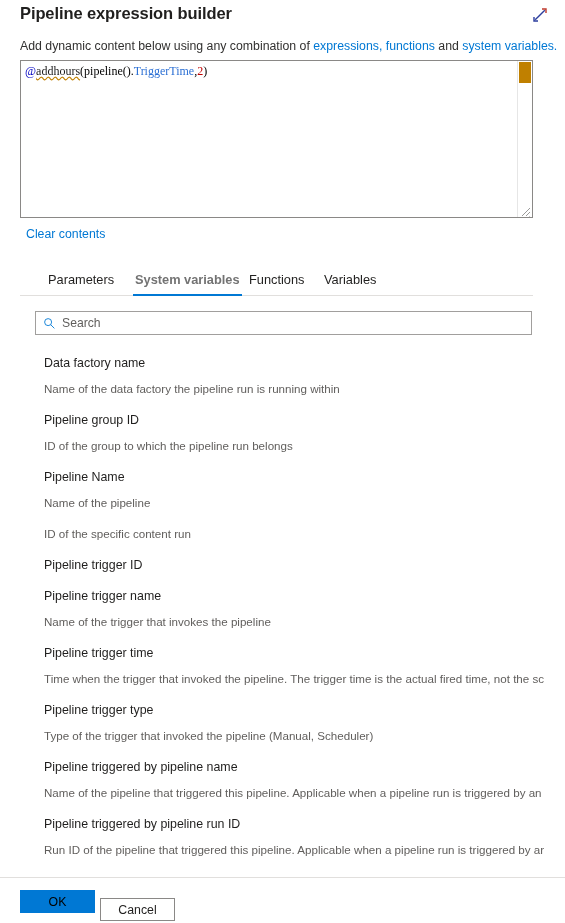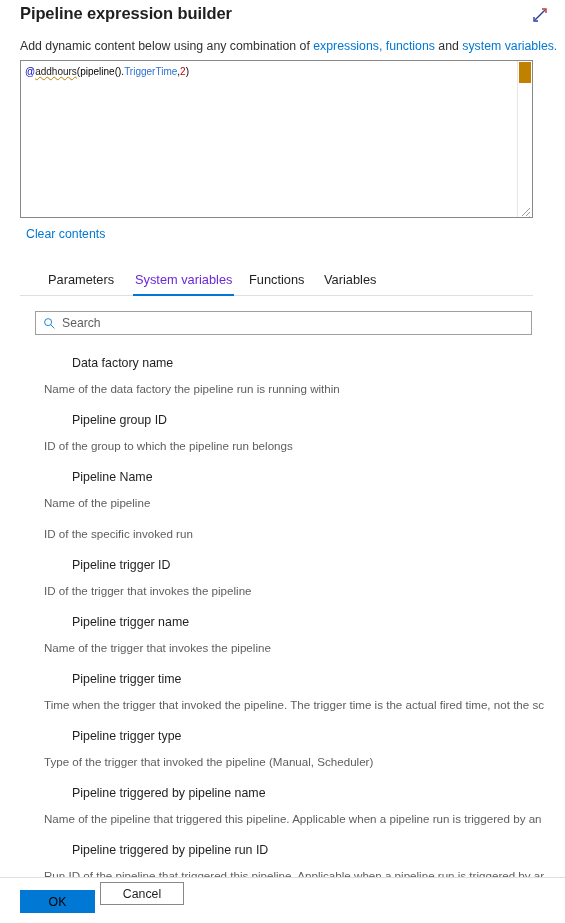--- a/index.html
+++ b/index.html
@@ -74,22 +74,22 @@
     height: 158px;
     border: 1px solid #8a8886;
     background: #ffffff;
     overflow: hidden;
   }
   #expression-code {
     position: absolute;
     left: 4px;
     top: 2px;
     right: 22px;
-    font-family: Liberation Sans, sans-serif;
-    font-size: 10px;
+    font-family: Liberation Serif, serif;
+    font-size: 12px;
     line-height: 17px;
     white-space: pre;
     color: #000000;
   }
   .tok-at      { color: #0000c0; }
   .tok-fn      { color: #1a1a1a; text-decoration: underline wavy #c08000; text-decoration-skip-ink: none; }
   .tok-punct   { color: #000000; }
   .tok-prop    { color: #2b6fd4; }
   .tok-num     { color: #c00000; }
 
@@ -143,22 +143,22 @@
     top: 0;
     height: 27px;
     font-size: 12.8px;
     color: #201f1e;
     cursor: pointer;
     padding: 0 2px;
     line-height: 22px;
     white-space: nowrap;
   }
   .tab-item.active {
-    font-weight: 400;
-    color: #6d28d9;
+    font-weight: 700;
+    color: #737373;
   }
   .tab-item.active::after {
     content: "";
     position: absolute;
     left: 0; right: 0;
     bottom: 0;
     height: 2px;
     background: #0078d4;
   }
 
@@ -203,21 +203,20 @@
     width: 500px;
   }
   .var-item {
     margin-bottom: 15px;
     cursor: pointer;
   }
   .var-name {
     font-size: 12.4px;
     color: #201f1e;
     line-height: 16px;
-    margin-left: 28px;
   }
   .var-desc {
     font-size: 11.6px;
     color: #605e5c;
     line-height: 16px;
     margin-top: 10px;
     white-space: nowrap;
     overflow: hidden;
   }
 
@@ -241,22 +240,22 @@
     color: #000000;
     border: 1px solid #0078d4;
     font-family: "Liberation Sans", sans-serif;
     font-size: 12.3px;
     cursor: pointer;
     padding: 0;
   }
   #cancel-button {
     position: absolute;
     left: 100px;
-    top: 4px;
-    width: 84px;
+    top: 20px;
+    width: 75px;
     height: 23px;
     background: #ffffff;
     color: #201f1e;
     border: 1px solid #8a8886;
     font-family: "Liberation Sans", sans-serif;
     font-size: 12.3px;
     cursor: pointer;
     padding: 0;
   }
 </style>
@@ -316,25 +315,24 @@
   </div>
   <div class="var-item">
     <div class="var-name">Pipeline group ID</div>
     <div class="var-desc">ID of the group to which the pipeline run belongs</div>
   </div>
   <div class="var-item">
     <div class="var-name">Pipeline Name</div>
     <div class="var-desc">Name of the pipeline</div>
   </div>
   <div class="var-item">
-    <div class="var-desc">ID of the specific invoked run</div>
+    <div class="var-desc">ID of the specific content run</div>
   </div>
   <div class="var-item">
     <div class="var-name">Pipeline trigger ID</div>
-    <div class="var-desc">ID of the trigger that invokes the pipeline</div>
   </div>
   <div class="var-item">
     <div class="var-name">Pipeline trigger name</div>
     <div class="var-desc">Name of the trigger that invokes the pipeline</div>
   </div>
   <div class="var-item">
     <div class="var-name">Pipeline trigger time</div>
     <div class="var-desc">Time when the trigger that invoked the pipeline. The trigger time is the actual fired time, not the sched...</div>
   </div>
   <div class="var-item">

